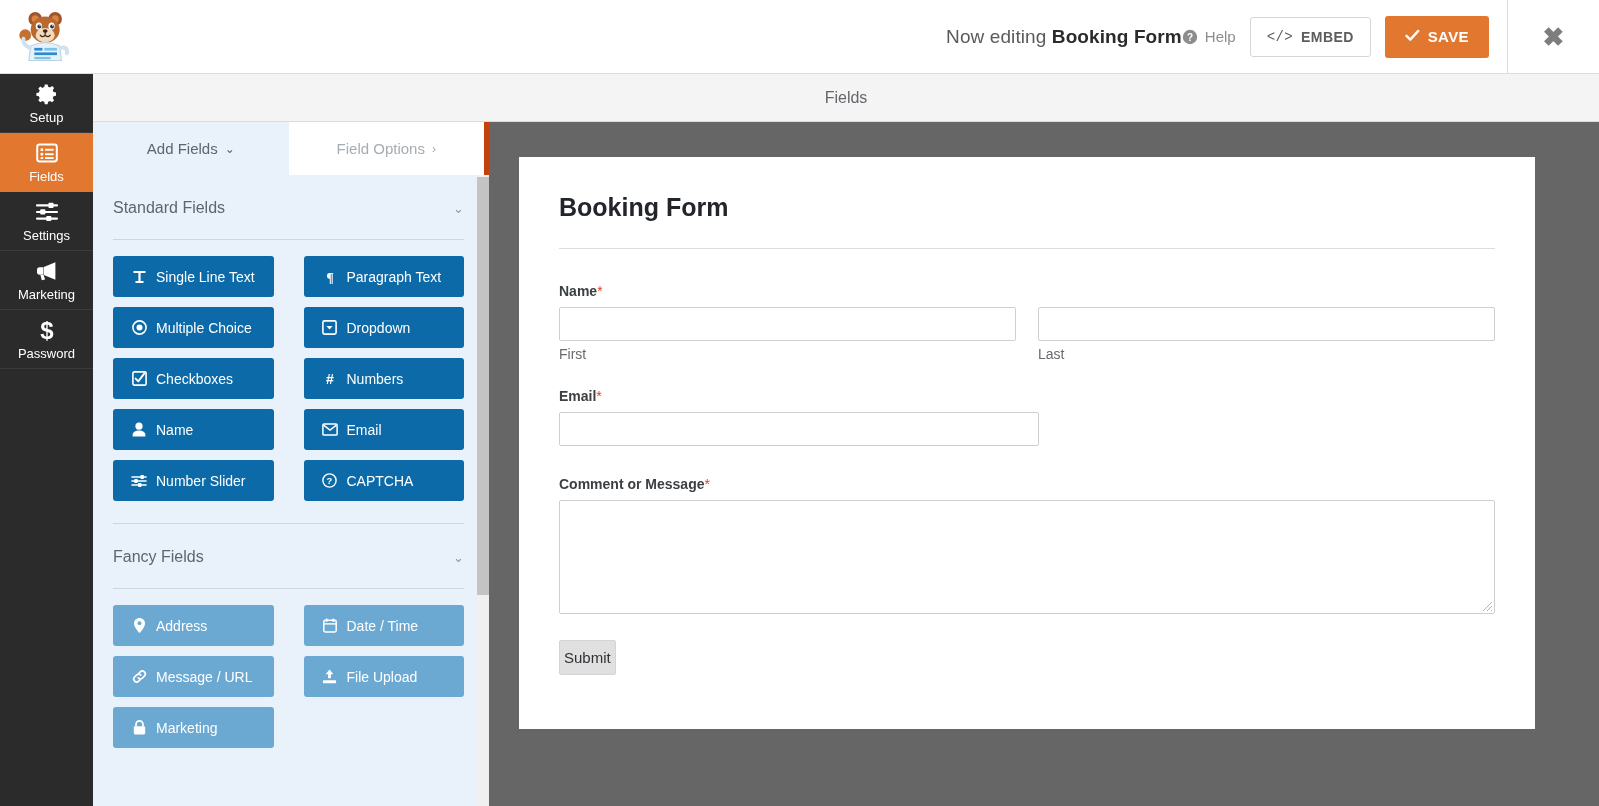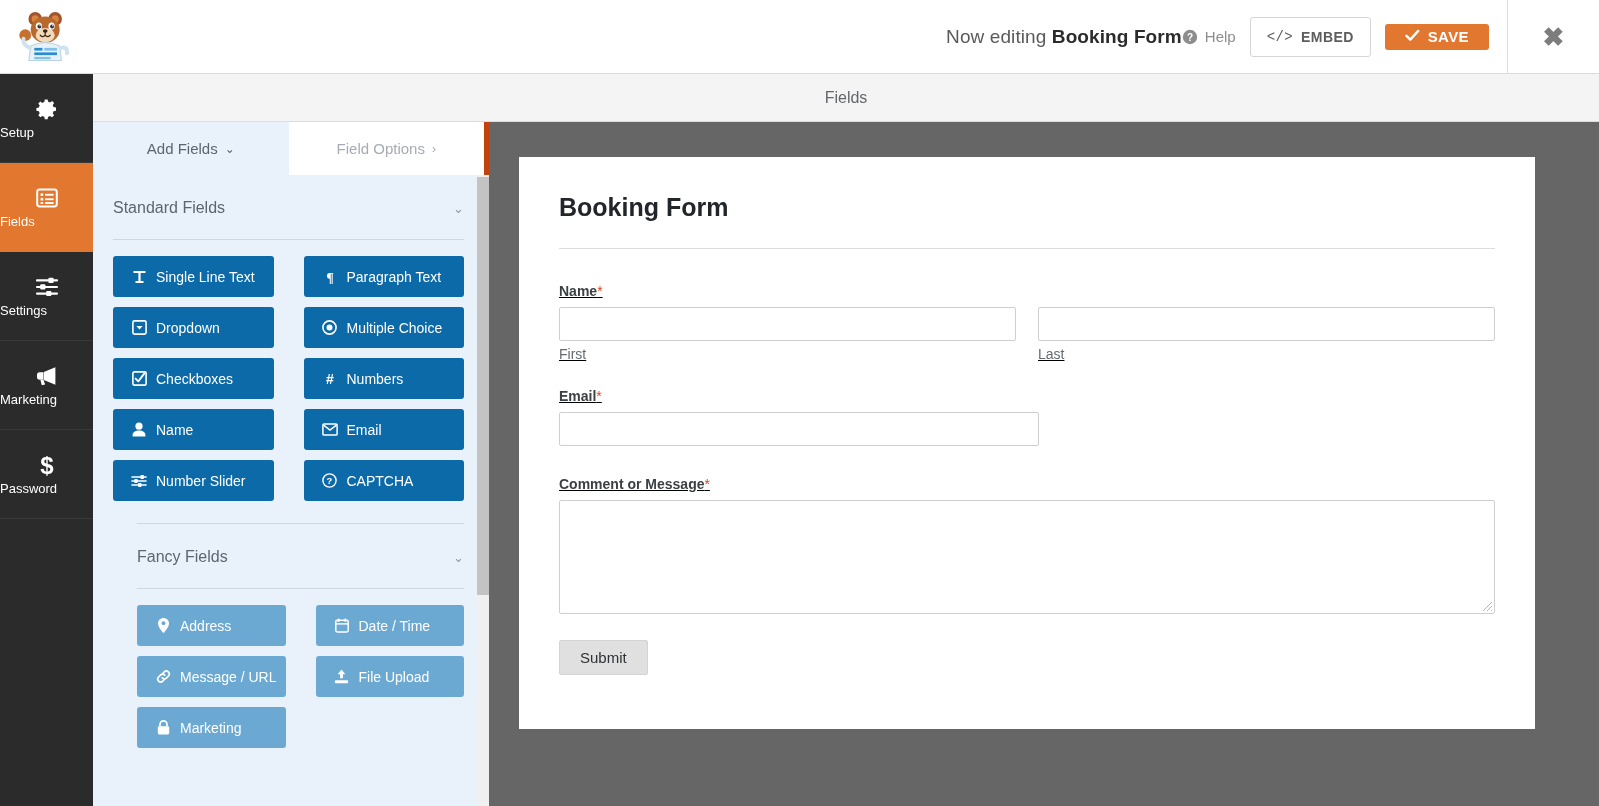--- a/index.html
+++ b/index.html
@@ -46,21 +46,21 @@
   .embed-btn {
     display:flex; align-items:center; gap:8px;
     height: 40px; padding: 0 16px;
     background: #ffffff; border: 1px solid #d6d6d6; border-radius: 3px;
     font-size: 14px; font-weight: 700; letter-spacing: .4px;
     color: #5d5d5d; cursor: pointer; font-family: inherit;
   }
   .embed-btn .code { font-family: "Liberation Mono", monospace; font-weight: 400; font-size: 14px; }
   .save-btn {
     display:flex; align-items:center; gap:8px;
-    height: 26px; padding: 2px 20px;
+    height: 42px; padding: 2px 20px;
     background: #e27730; border: none; border-radius: 3px;
     font-size: 15px; font-weight: 700; letter-spacing: .4px;
     color: #ffffff; cursor: pointer; font-family: inherit;
   }
   .close-wrap {
     width: 92px; height: 74px; display:flex;
     align-items:center; justify-content:center;
     border-left: 1px solid #dcdcdc; cursor: pointer;
   }
   .close-x { font-size: 26px; color: #7d7d7d; line-height: 1; font-weight: bold; }
@@ -72,22 +72,22 @@
     display:flex; align-items:center; justify-content:center;
   }
   .subbar-title { font-size: 16px; color: #63666a; }
 
   
   .rail {
     position: absolute; left: 0; top: 74px; width: 93px; height: 732px;
     background: #2b2b2b;
   }
   .rail-item {
-    height: 89px; width: 93px;
-    display:flex; flex-direction:column; justify-content:center;
+    height: 59px; width: 93px;
+    display:flex; flex-direction:column; align-items:center; justify-content:center;
     gap: 5px; color: #ffffff; cursor: pointer;
     border-bottom: 1px solid #3a3a3a;
   }
   .rail-item .rail-label { font-size: 13px; line-height: 1; }
   .rail-item.active { background: #e27730; border-bottom-color: #e27730; }
   .rail-icon { height: 24px; display:flex; align-items:center; justify-content:center; }
 
   
   .panel {
     position: absolute; left: 93px; top: 122px; width: 396px; height: 684px;
@@ -152,21 +152,21 @@
     position: absolute; left: 30px; top: 35px; width: 1016px; min-height: 572px;
     background: #ffffff; padding: 36px 40px 40px 40px;
   }
   .form-title {
     font-size: 25px; font-weight: 700; color: #22252a;
     padding-bottom: 26px;
     margin-bottom: 0;
   }
   .form-rule { height: 1px; background: #dddddd; margin-bottom: 34px; }
 
-  .fld { margin-bottom: 26px; text-decoration: underline; }
+  .fld { margin-bottom: 26px; }
   .fld-label {
     font-size: 14px; color: #3c4043; font-weight: 700;
     margin-bottom: 8px; display:block;
   }
   .req { color: #e2401c; font-weight: 400; }
 
   .row2 { display:flex; gap: 22px; }
   .col { flex: 1; }
   .txt-input {
     width: 100%; height: 34px;
@@ -183,21 +183,21 @@
     background: #ffffff; font-family: inherit; font-size: 14px;
     padding: 8px 9px; resize: none; display:block;
   }
   .resize-grip {
     position:absolute; right: 2px; bottom: 2px; width: 11px; height: 11px;
     pointer-events: none;
   }
 
   .submit-btn {
     margin-top: 4px;
-    height: 35px; padding: 0 20px;
+    height: 35px; padding: 0 4px;
     background: #e0e0e0; border: 1px solid #d4d4d4; border-radius: 2px;
     font-size: 15px; color: #2f3236; font-family: inherit; cursor: pointer;
   }
 </style>
 </head>
 <body>
 
 <div id="app">
 
   <div class="topbar">
@@ -381,35 +381,35 @@
               <svg width="14" height="14" viewBox="0 0 14 14">
                   <text x="7" y="12.5" font-size="14" font-weight="bold" text-anchor="middle" fill="#ffffff" font-family="Liberation Serif, serif">¶</text>
                 </svg>
             </span>
             <span>Paragraph Text</span>
           </button>
 
           <button class="field-btn standard">
             <span class="fi">
               <svg width="15" height="15" viewBox="0 0 15 15">
+                <circle cx="7.5" cy="7.5" r="6.6" fill="none" stroke="#ffffff" stroke-width="1.6"></circle>
+                <circle cx="7.5" cy="7.5" r="3" fill="#ffffff"></circle>
+              </svg>
+            </span>
+            <span>Multiple Choice</span>
+          </button>
+
+          <button class="field-btn standard">
+            <span class="fi">
+              <svg width="15" height="15" viewBox="0 0 15 15">
                 <rect x="0.9" y="0.9" width="13.2" height="13.2" rx="1.6" fill="none" stroke="#ffffff" stroke-width="1.6"></rect>
                 <path d="M4.4 6 L7.5 9.6 L10.6 6 Z" fill="#ffffff"></path>
               </svg>
             </span>
             <span>Dropdown</span>
-          </button>
-
-          <button class="field-btn standard">
-            <span class="fi">
-              <svg width="15" height="15" viewBox="0 0 15 15">
-                <circle cx="7.5" cy="7.5" r="6.6" fill="none" stroke="#ffffff" stroke-width="1.6"></circle>
-                <circle cx="7.5" cy="7.5" r="3" fill="#ffffff"></circle>
-              </svg>
-            </span>
-            <span>Multiple Choice</span>
           </button>
 
           <button class="field-btn standard">
             <span class="fi">
               <svg width="15" height="15" viewBox="0 0 15 15">
                 <rect x="0.9" y="0.9" width="13.2" height="13.2" rx="1.4" fill="none" stroke="#ffffff" stroke-width="1.6"></rect>
                 <path d="M3.6 7.6 L6.3 10.3 L12.4 2.4" stroke="#ffffff" stroke-width="1.9" fill="none" stroke-linecap="round" stroke-linejoin="round"></path>
               </svg>
             </span>
             <span>Checkboxes</span>
@@ -463,21 +463,21 @@
               <svg width="15" height="15" viewBox="0 0 15 15">
                 <circle cx="7.5" cy="7.5" r="6.6" fill="none" stroke="#ffffff" stroke-width="1.4"></circle>
                 <text x="7.5" y="11.3" font-size="9.5" font-weight="bold" text-anchor="middle" fill="#ffffff" font-family="Liberation Sans, sans-serif">?</text>
               </svg>
             </span>
             <span>CAPTCHA</span>
           </button>
         </div>
       </div>
 
-      <div style="margin-top:22px;margin-left:24px;">
+      <div style="margin-top:22px;">
         <div class="group-rule" style="margin-top:0;"></div>
         <div class="group-head">
           <span class="group-title">Fancy Fields</span>
           <span class="group-chev">⌄</span>
         </div>
         <div class="group-rule"></div>
 
         <div class="field-grid">
 
 

